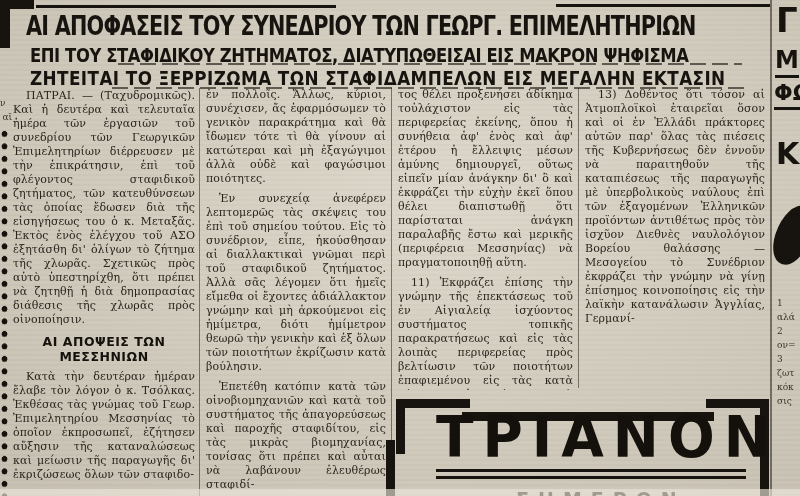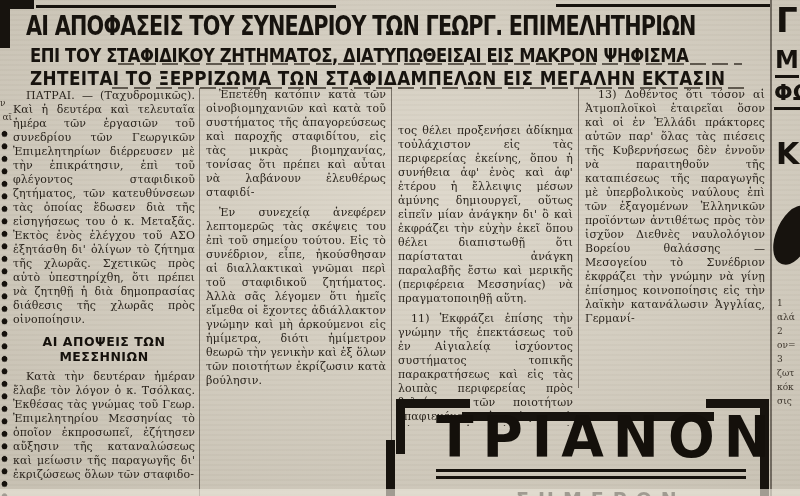--- a/index.html
+++ b/index.html
@@ -78,25 +78,26 @@
   <div class="abs rule-v" style="left:578px;top:88px;height:300px;"></div>
   <div class="abs rule-v" style="left:770px;top:0px;height:496px;width:2px;"></div>
 
   <div class="abs col" style="left:13px;top:89px;width:182px;height:407px;">
     <p class="indent">ΠΑΤΡΑΙ. — (Ταχυδρομικῶς). Καὶ ἡ δευτέρα καὶ τελευταῖα ἡμέρα τῶν ἐργασιῶν τοῦ συνεδρίου τῶν Γεωργικῶν Ἐπιμελητηρίων διέρρευσεν μὲ τὴν ἐπικράτησιν, ἐπὶ τοῦ φλέγοντος σταφιδικοῦ ζητήματος, τῶν κατευθύνσεων τὰς ὁποίας ἔδωσεν διὰ τῆς εἰσηγήσεως του ὁ κ. Μεταξᾶς. Ἐκτὸς ἑνὸς ἐλέγχου τοῦ ΑΣΟ ἐξητάσθη δι' ὀλίγων τὸ ζήτημα τῆς χλωρᾶς. Σχετικῶς πρὸς αὐτὸ ὑπεστηρίχθη, ὅτι πρέπει νὰ ζητηθῇ ἡ διὰ δημοπρασίας διάθεσις τῆς χλωρᾶς πρὸς οἰνοποίησιν.</p>
     <div class="subhead">ΑΙ ΑΠΟΨΕΙΣ ΤΩΝ ΜΕΣΣΗΝΙΩΝ</div>
     <p class="indent">Κατὰ τὴν δευτέραν ἡμέραν ἔλαβε τὸν λόγον ὁ κ. Τσόλκας. Ἐκθέσας τὰς γνώμας τοῦ Γεωρ. Ἐπιμελητηρίου Μεσσηνίας τὸ ὁποῖον ἐκπροσωπεῖ, ἐζήτησεν αὔξησιν τῆς καταναλώσεως καὶ μείωσιν τῆς παραγωγῆς δι' ἐκριζώσεως ὅλων τῶν σταφιδο-</p>
   </div>
 
   <div class="abs col" style="left:206px;top:88px;width:180px;height:408px;">
+    <p>ἐν πολλοῖς. Ἄλλως, κύριοι, συνέχισεν, ἄς ἐφαρμόσωμεν τὸ γενικὸν παρακράτημα καὶ θὰ ἴδωμεν τότε τὶ θὰ γίνουν αἱ κατώτεραι καὶ μὴ ἐξαγώγιμοι ἀλλὰ οὐδὲ καὶ φαγώσιμοι ποιότητες.</p>
+    <p class="indent">Ἐν συνεχείᾳ ἀνεφέρεν λεπτομερῶς τὰς σκέψεις του ἐπὶ τοῦ σημείου τούτου. Εἰς τὸ συνέδριον, εἶπε, ἠκούσθησαν αἱ διαλλακτικαὶ γνῶμαι περὶ τοῦ σταφιδικοῦ ζητήματος. Ἀλλὰ σᾶς λέγομεν ὅτι ἡμεῖς εἴμεθα οἱ ἔχοντες ἀδιάλλακτον γνώμην καὶ μὴ ἀρκούμενοι εἰς ἡμίμετρα, διότι ἡμίμετρον θεωρῶ τὴν γενικὴν καὶ ἐξ ὅλων τῶν ποιοτήτων ἐκρίζωσιν κατὰ βούλησιν.</p>
     <p class="indent">Ἐπετέθη κατόπιν κατὰ τῶν οἰνοβιομηχανιῶν καὶ κατὰ τοῦ συστήματος τῆς ἀπαγορεύσεως καὶ παροχῆς σταφιδίτου, εἰς τὰς μικρὰς βιομηχανίας, τονίσας ὅτι πρέπει καὶ αὗται νὰ λαβάνουν ἐλευθέρως σταφιδί-</p>
-    <p class="indent">Ἐν συνεχείᾳ ἀνεφέρεν λεπτομερῶς τὰς σκέψεις του ἐπὶ τοῦ σημείου τούτου. Εἰς τὸ συνέδριον, εἶπε, ἠκούσθησαν αἱ διαλλακτικαὶ γνῶμαι περὶ τοῦ σταφιδικοῦ ζητήματος. Ἀλλὰ σᾶς λέγομεν ὅτι ἡμεῖς εἴμεθα οἱ ἔχοντες ἀδιάλλακτον γνώμην καὶ μὴ ἀρκούμενοι εἰς ἡμίμετρα, διότι ἡμίμετρον θεωρῶ τὴν γενικὴν καὶ ἐξ ὅλων τῶν ποιοτήτων ἐκρίζωσιν κατὰ βούλησιν.</p>
   </div>
 
-  <div class="abs col" style="left:398px;top:88px;width:175px;height:302px;margin-top:36px;">
+  <div class="abs col" style="left:398px;top:88px;width:175px;height:302px;">
     <p>τος θέλει προξενήσει ἀδίκημα τοὐλάχιστον εἰς τὰς περιφερείας ἐκείνης, ὅπου ἡ συνήθεια ἀφ' ἑνὸς καὶ ἀφ' ἑτέρου ἡ ἔλλειψις μέσων ἀμύνης δημιουργεῖ, οὕτως εἰπεῖν μίαν ἀνάγκην δι' ὃ καὶ ἐκφράζει τὴν εὐχὴν ἐκεῖ ὅπου θέλει διαπιστωθῇ ὅτι παρίσταται ἀνάγκη παραλαβῆς ἔστω καὶ μερικῆς (περιφέρεια Μεσσηνίας) νὰ πραγματοποιηθῇ αὕτη.</p>
     <p class="indent">11) Ἐκφράζει ἐπίσης τὴν γνώμην τῆς ἐπεκτάσεως τοῦ ἐν Αἰγιαλείᾳ ἰσχύοντος συστήματος τοπικῆς παρακρατήσεως καὶ εἰς τὰς λοιπὰς περιφερείας πρὸς βελτίωσιν τῶν ποιοτήτων ἐπαφιεμένου εἰς τὰς κατὰ τόπους ὀργανώσεις νὰ προσδιορίζωσι τοῦτο συμφώνως μὲ τὰς τοπικὰς παραγωγικὰς συνθήκας.</p>
 
   </div>
 
   <div class="abs col" style="left:585px;top:88px;width:180px;height:297px;">
     <p class="indent">13) Δοθέντος ὅτι τόσον αἱ Ἀτμοπλοϊκοὶ ἑταιρεῖαι ὅσον καὶ οἱ ἐν Ἑλλάδι πράκτορες αὐτῶν παρ' ὅλας τὰς πιέσεις τῆς Κυβερνήσεως δὲν ἐννοῦν νὰ παραιτηθοῦν τῆς καταπιέσεως τῆς παραγωγῆς μὲ ὑπερβολικοὺς ναύλους ἐπὶ τῶν ἐξαγομένων Ἑλληνικῶν προϊόντων ἀντιθέτως πρὸς τὸν ἰσχῦον Διεθνὲς ναυλολόγιον Βορείου θαλάσσης — Μεσογείου τὸ Συνέδριον ἐκφράζει τὴν γνώμην νὰ γίνῃ ἐπίσημος κοινοποίησις εἰς τὴν λαϊκὴν κατανάλωσιν Ἀγγλίας, Γερμανί-</p>
   </div>
 
   <div class="abs" style="left:384px;top:392px;width:392px;height:104px;text-decoration:underline;">

